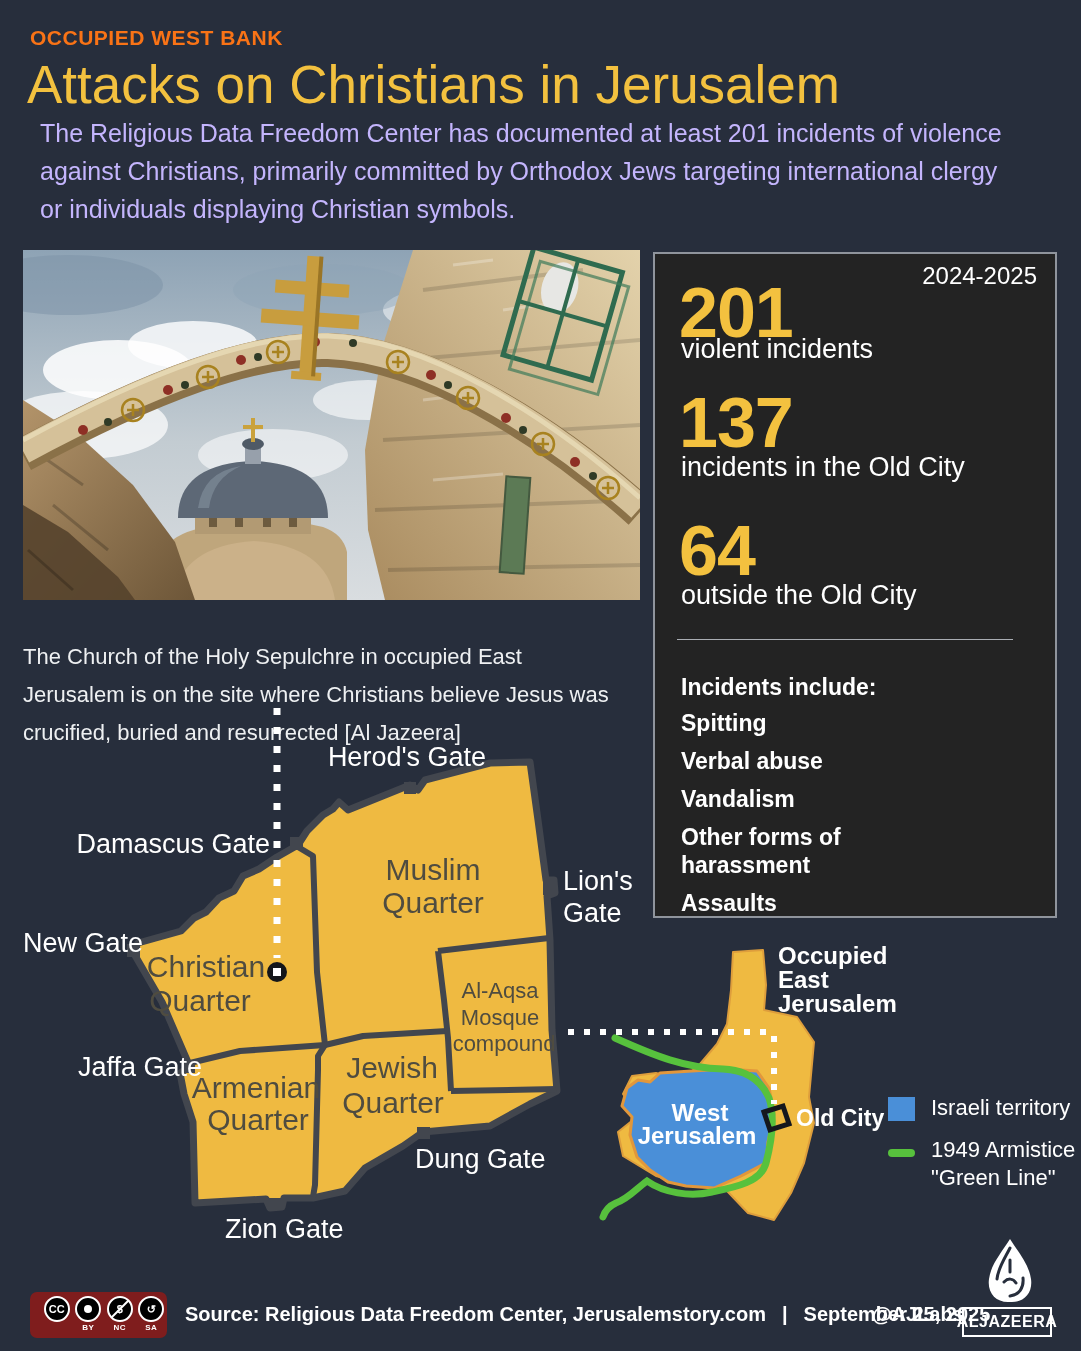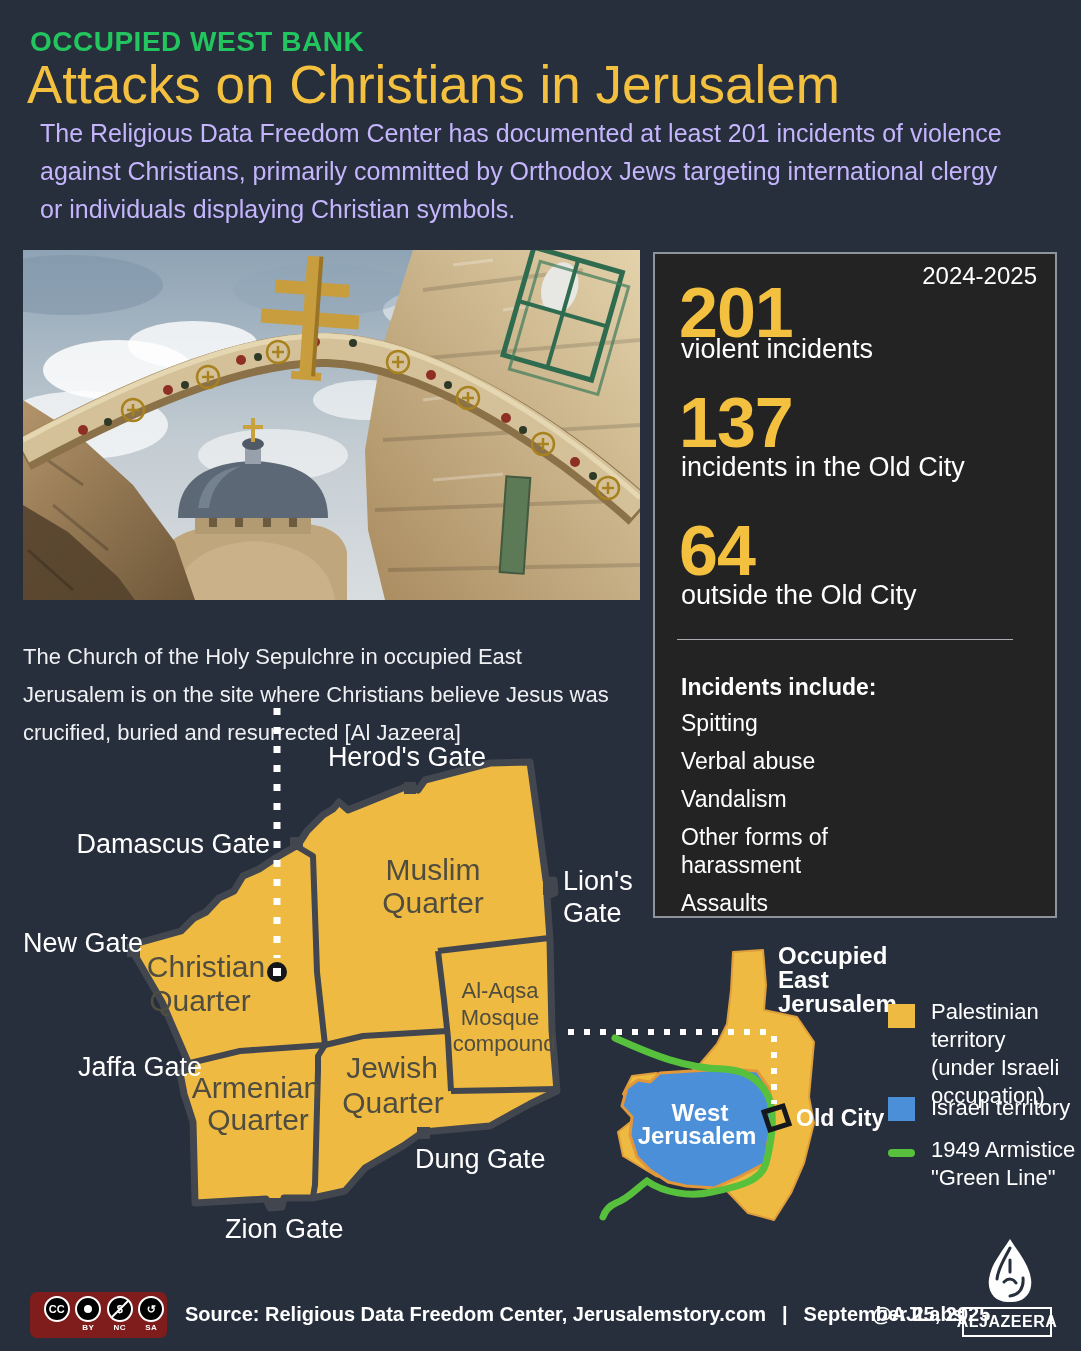--- a/index.html
+++ b/index.html
@@ -1,38 +1,38 @@
 <!DOCTYPE html>
 <html><head>
 <meta charset="utf-8">
 <style>
   html,body{margin:0;padding:0;background:#272e3c;}
   #canvas{position:relative;width:1081px;height:1351px;background:#272e3c;overflow:hidden;
           font-family:"Liberation Sans",sans-serif;color:#fff;}
   .abs{position:absolute;}
 
   
-  #kicker{left:30px;top:26px;font-size:28px;font-weight:700;letter-spacing:.5px;color:#22c55e;}
+  #kicker{left:30px;top:26px;font-size:21px;font-weight:700;letter-spacing:.5px;color:#f97316;}
   #title{left:27px;top:54px;font-size:53px;font-weight:300;color:#f3c13f;letter-spacing:0px;}
   #intro{left:28px;top:114px;width:962px;font-size:25px;font-weight:400;line-height:38px;color:#c4b5fd;margin-left:12px;}
 
   
   #photo{left:23px;top:250px;width:617px;height:350px;background:#9fb0bd;}
   #caption{left:23px;top:606px;width:606px;font-size:22px;font-weight:300;line-height:38px;color:#eef0f2;margin-top:32px;}
 
   
   #panel{left:653px;top:252px;width:404px;height:666px;background:#232323;
          border:2px solid #8f949c;box-sizing:border-box;}
   #period{position:absolute;top:8px;right:18px;font-size:24px;font-weight:400;color:#fff;}
   .stat-num{position:absolute;left:24px;font-size:70px;line-height:62px;font-weight:800;color:#f3c13f;letter-spacing:-1px;}
   .stat-label{position:absolute;left:26px;font-size:27px;font-weight:400;color:#fff;}
   #divider{position:absolute;left:22px;top:385px;width:336px;height:1px;background:#a9adb3;}
   #inc-head{position:absolute;left:26px;top:420px;font-size:23px;font-weight:700;color:#fff;}
   #inc-list{position:absolute;left:26px;top:455px;margin:0;padding:0;list-style:none;}
-  #inc-list li{font-size:23px;font-weight:400;line-height:28px;margin-bottom:10px;width:250px;color:#fff;}
+  #inc-list li{font-size:23px;font-weight:700;line-height:28px;margin-bottom:10px;width:250px;color:#fff;}
 
   
   .lg-row{position:absolute;left:888px;display:flex;}
   .lg-swatch{width:27px;height:24px;flex:0 0 auto;}
   .lg-text{margin-left:16px;font-size:22px;font-weight:300;line-height:28px;color:#fff;white-space:nowrap;}
 
   
   #cc-badge{left:30px;top:1292px;width:137px;height:46px;background:#7f1d1d;border-radius:7px;display:flex;align-items:flex-start;padding:4px 0 0 11px;box-sizing:border-box;}
   .cc-cell{width:32px;display:flex;flex-direction:column;align-items:center;}
   .cc-circle{width:26px;height:26px;border-radius:50%;border:2px solid #fff;box-sizing:border-box;
@@ -286,29 +286,20 @@
     <polygon points="204,182 223,176 229,194 210,200" fill="none" stroke="#15181d" stroke-width="5"></polygon>
 
     <text class="ov-label" x="218" y="34">Occupied</text>
     <text class="ov-label" x="218" y="58">East</text>
     <text class="ov-label" x="218" y="82">Jerusalem</text>
     <text class="ov-label" text-anchor="middle" x="140" y="191">West</text>
     <text class="ov-label" text-anchor="middle" x="137" y="214">Jerusalem</text>
     <text class="ov-label" x="236" y="196" style="font-size:23px">Old City</text>
   </svg>
 
-  <div class="lg-row" style="top:998px">
-    <div class="lg-swatch" style="background:#efba41;margin-top:6px"></div>
-    <div class="lg-text">
-      <div>Palestinian</div>
-      <div>territory</div>
-      <div>(under Israeli</div>
-      <div>occupation)</div>
-    </div>
-  </div>
   <div class="lg-row" style="top:1094px">
     <div class="lg-swatch" style="background:#4a8fd8;margin-top:3px"></div>
     <div class="lg-text">
       <div>Israeli territory</div>
     </div>
   </div>
   <div class="lg-row" style="top:1136px">
     <div class="lg-swatch" style="background:#57c13d;height:8px;margin-top:13px;border-radius:4px"></div>
     <div class="lg-text">
       <div>1949 Armistice</div>

